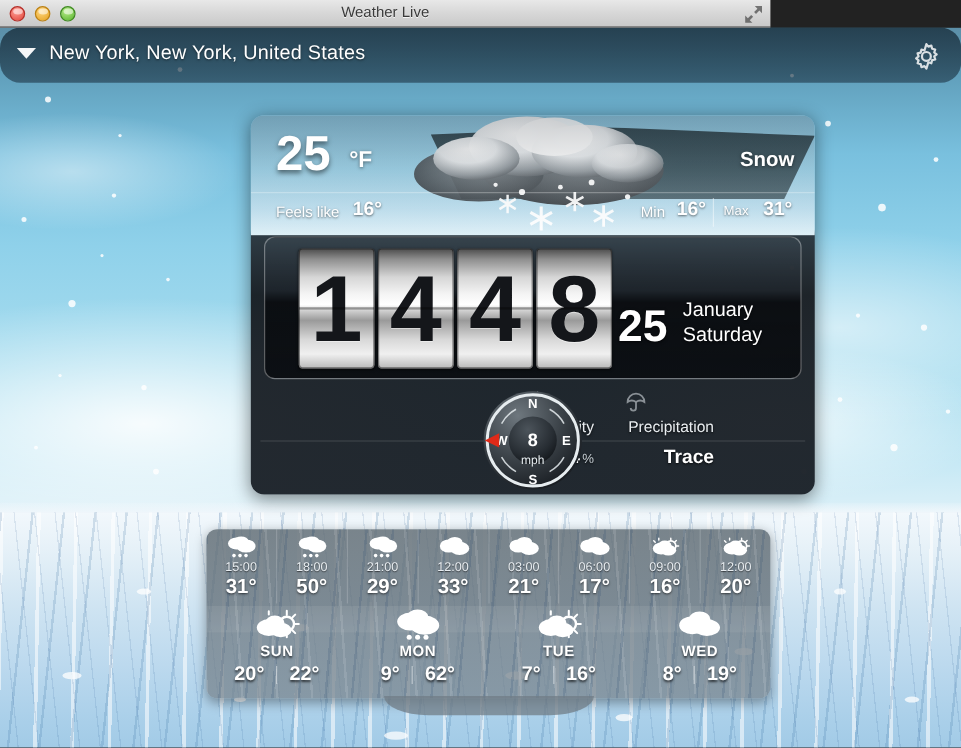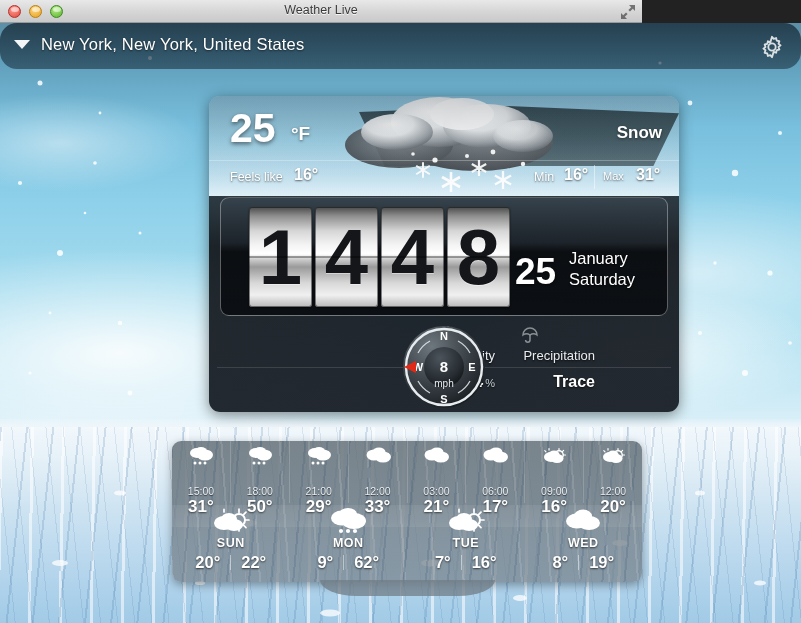--- a/index.html
+++ b/index.html
@@ -230,21 +230,21 @@
     border-radius: 0 0 60px 60px / 0 0 26px 26px;
   }
 
   .hourly { position: absolute; left: 0; top: 0; width: 470px; height: 62px; display: flex; }
   .hour {
     flex: 1; position: relative; text-align: center; padding-top: 4px;
     border-right: 1px solid rgba(255,255,255,.17);
   }
   .hour:last-child { border-right: none; }
   .hour .hic { height: 22px; display: flex; align-items: center; justify-content: center; }
-  .hour .htime { font-size: 10.5px; color: #e8edf1; margin-top: 18px; text-shadow: 0 1px 1px rgba(0,0,0,.6); }
+  .hour .htime { font-size: 10.5px; color: #e8edf1; margin-top: 0; text-shadow: 0 1px 1px rgba(0,0,0,.6); }
   .hour .htemp { font-size: 17px; font-weight: bold; color: #fff; margin-top: 0px; text-shadow: 0 1px 2px rgba(0,0,0,.65); }
 
   .daily { position: absolute; left: 0; top: 64px; width: 470px; height: 75px; display: flex; }
   .day { flex: 1; position: relative; text-align: center; padding-top: 1px; }
   .day .dic { height: 30px; display: flex; align-items: center; justify-content: center; }
   .day .dname { font-size: 12.5px; font-weight: bold; color: #fff; letter-spacing: .5px; text-shadow: 0 1px 2px rgba(0,0,0,.65); }
   .day .dtemps {
     margin-top: 3px; display: flex; align-items: center; justify-content: center; gap: 10px;
     font-size: 16.5px; font-weight: bold; color: #fff; text-shadow: 0 1px 2px rgba(0,0,0,.65);
   }

